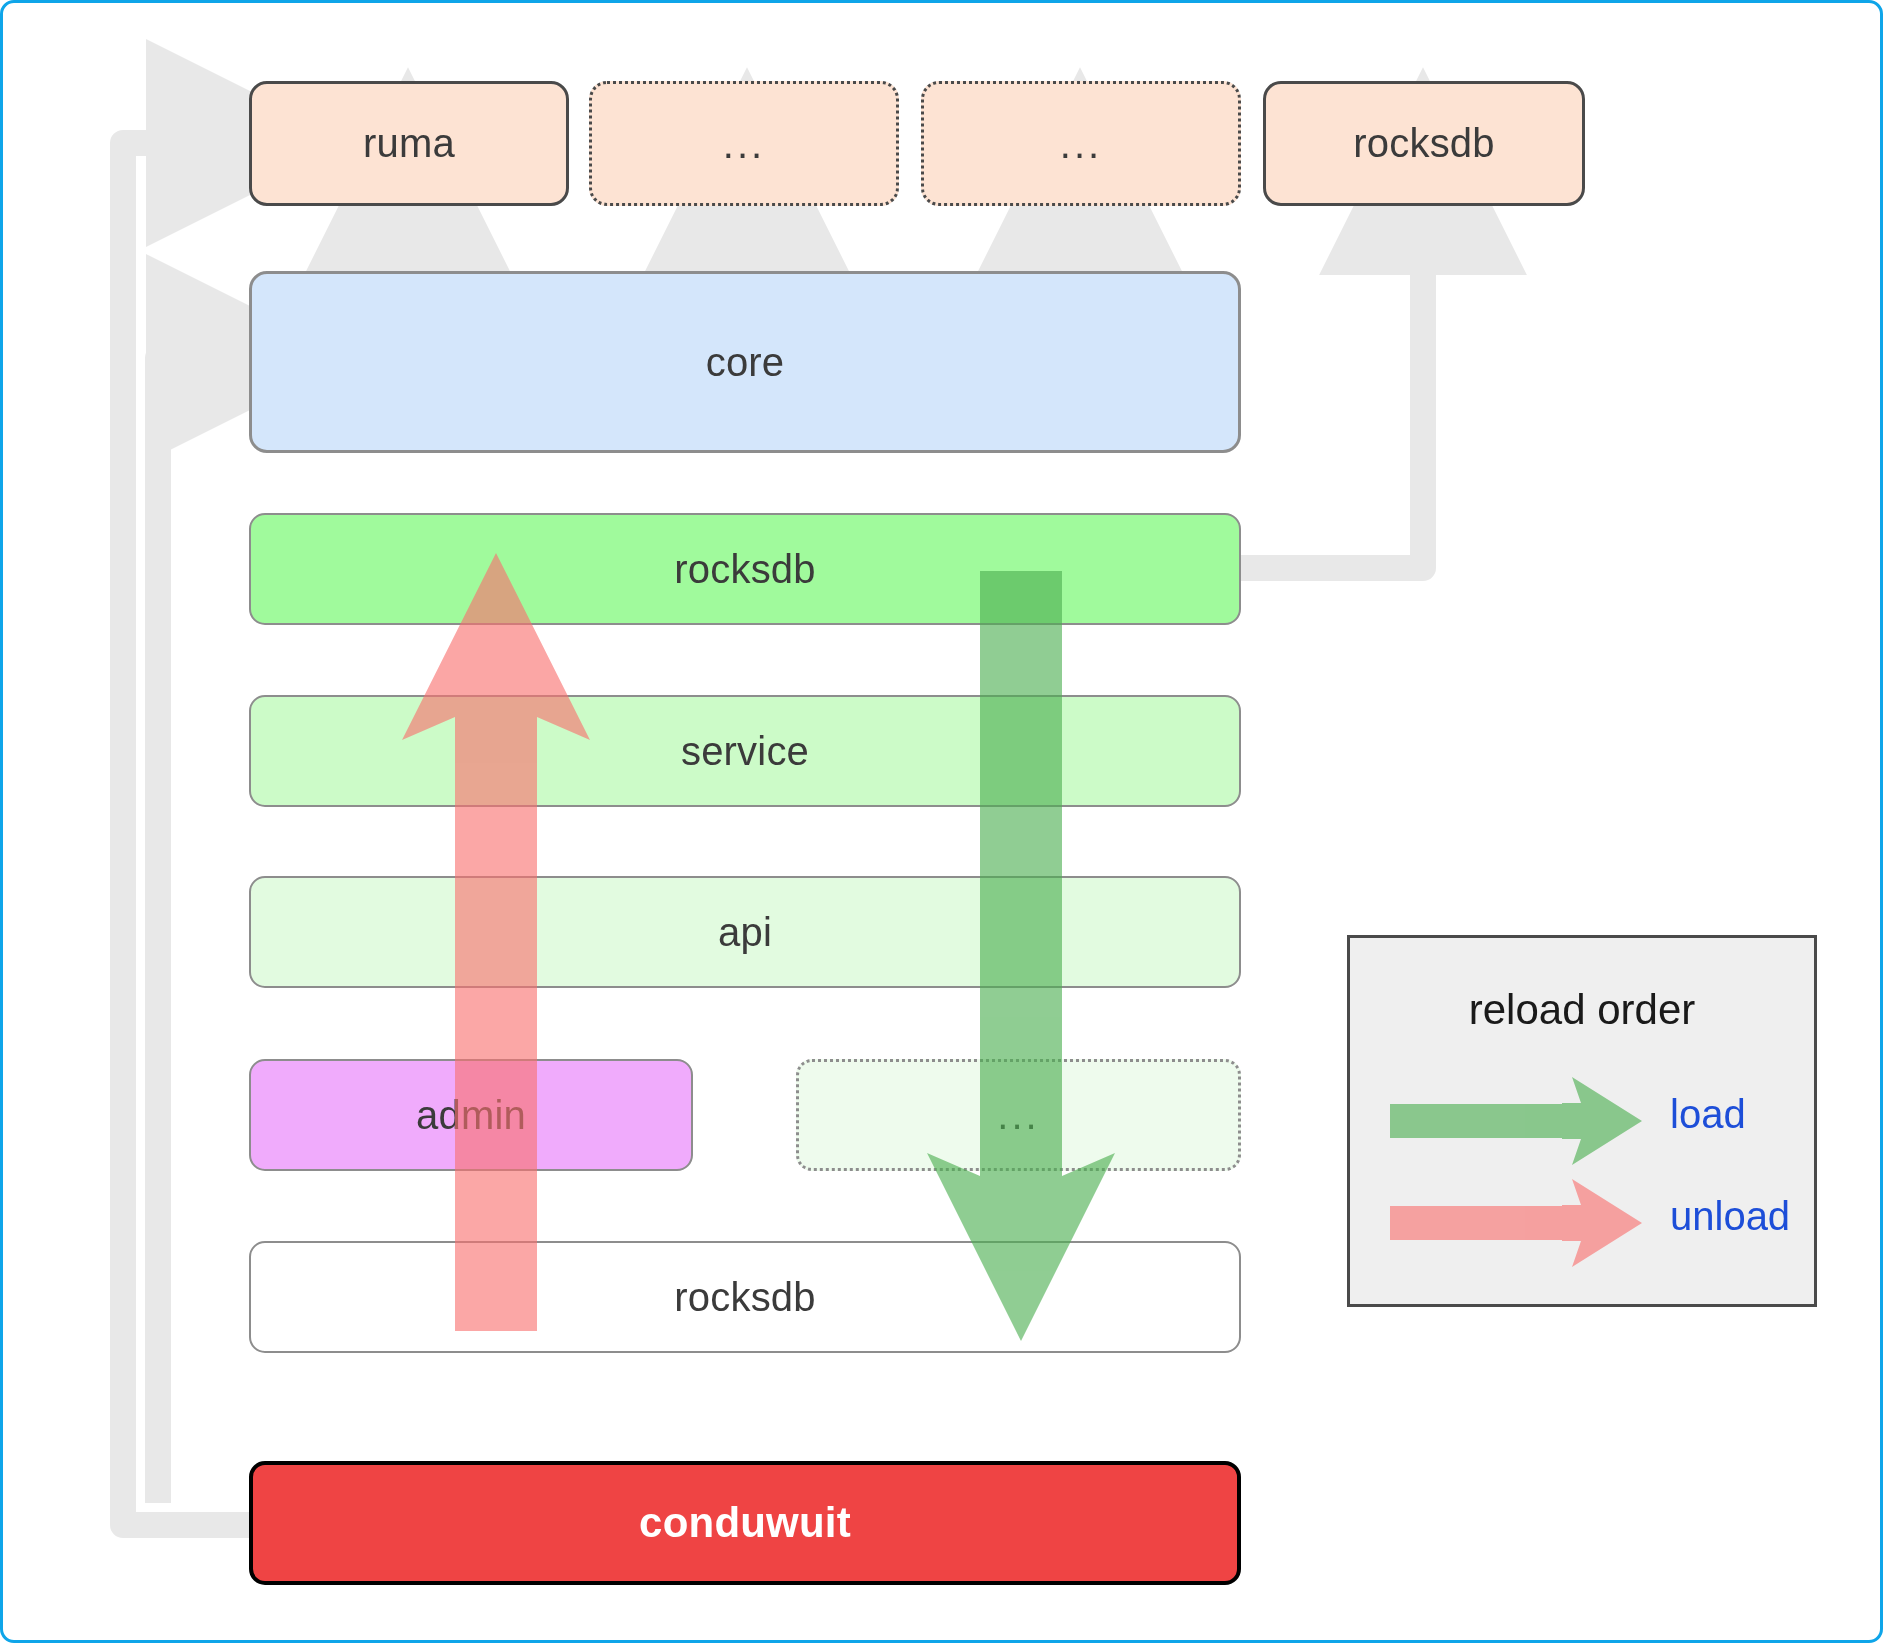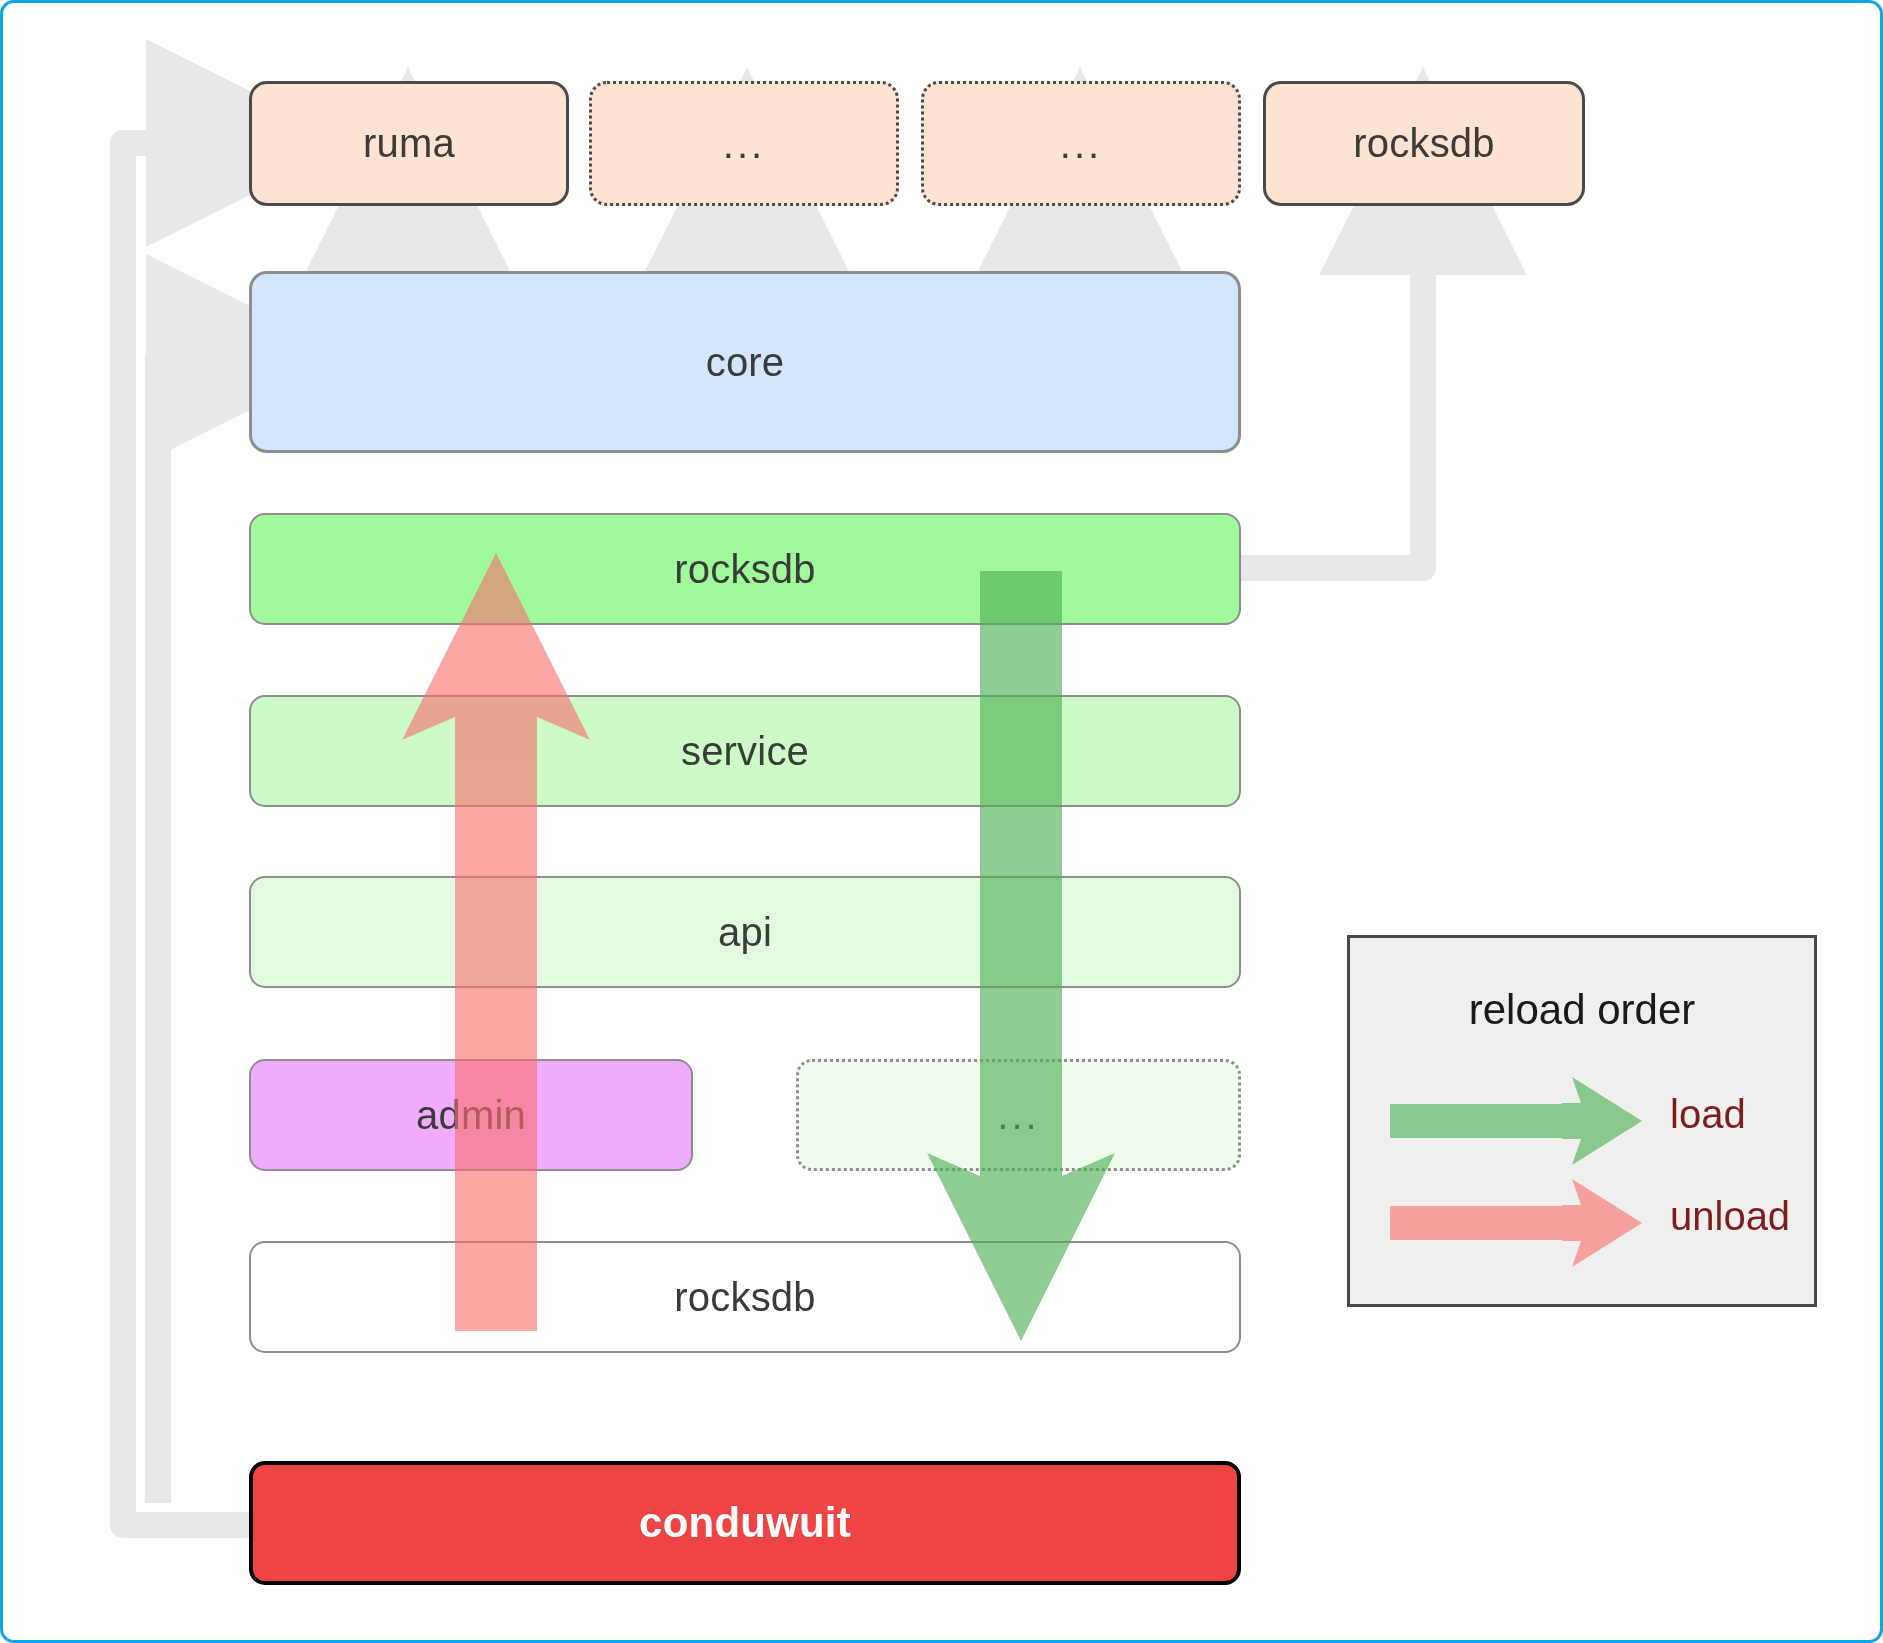--- a/index.html
+++ b/index.html
@@ -109,21 +109,21 @@
     left: 40px;
     top: 0;
     width: 260px;
     height: 90px;
   }
   .legend-row .txt {
     position: absolute;
     left: 320px;
     top: 16px;
     font-size: 40px;
-    color: #7f1d1d;
+    color: #1d4ed8;
   }
 </style>
 </head>
 <body>
 
 <div id="canvas">
 
   <svg class="svg-layer" viewBox="0 0 1883 1643" xmlns="http://www.w3.org/2000/svg">
     <defs>
       <marker id="grayhead" markerWidth="10" markerHeight="10" refX="2.2" refY="4" orient="auto" markerUnits="strokeWidth">

